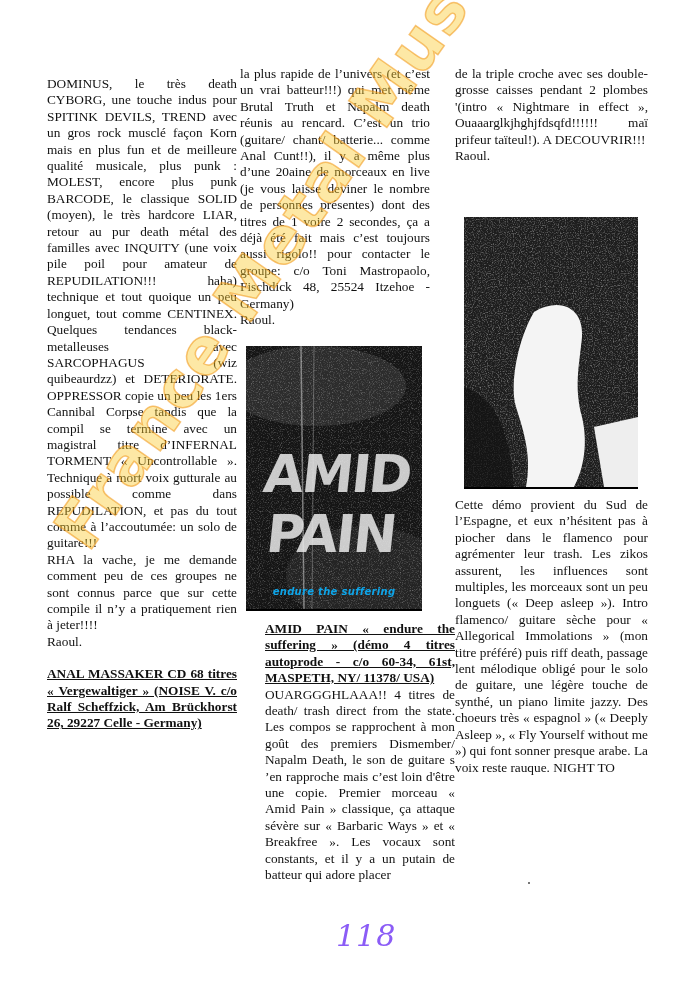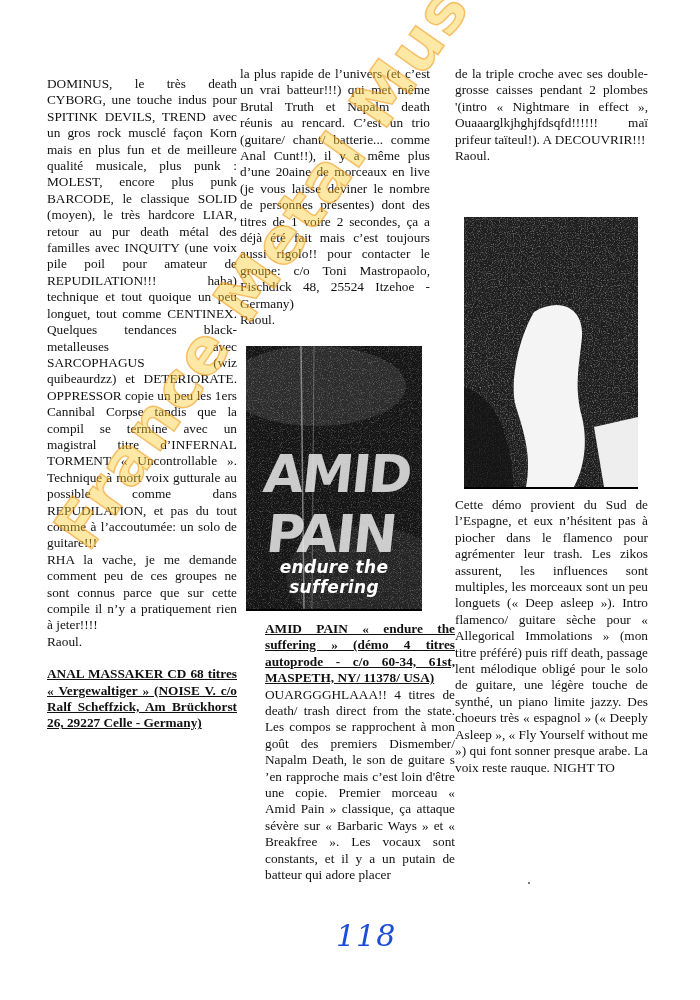--- a/index.html
+++ b/index.html
@@ -8,23 +8,23 @@
   .col p { margin:0; }
   .col1 { left:47px; top:76px; width:190px; }
   .col2 { left:240px; top:66px; width:190px; }
   .col3 { left:455px; top:66px; width:193px; }
   .head { font-weight:bold; text-decoration:underline; text-align:justify; }
   .gap { height:16px; }
   .img-box { position:relative; overflow:hidden; background:#1a1a1a; }
   .img1 { position:absolute; left:246px; top:346px; width:176px; height:263px; border-bottom:2px solid #000; }
   .img2 { position:absolute; left:464px; top:217px; width:174px; height:270px; border-bottom:2px solid #000; }
   .tex { position:absolute; inset:0; }
-  .caption1 { position:absolute; left:0; right:0; bottom:12px; text-align:center; font-family:"DejaVu Sans", sans-serif; font-style:italic; font-weight:bold; color:#ffffff; font-size:17px; letter-spacing:0.3px; }
+  .caption1 { position:absolute; left:0; right:0; bottom:12px; text-align:center; font-family:"DejaVu Sans", sans-serif; font-style:italic; font-weight:bold; color:#0ea5e9; font-size:10px; letter-spacing:0.3px; }
   .band-logo { position:absolute; left:10px; right:10px; top:98px; text-align:center; font-family:"DejaVu Sans", sans-serif; font-weight:bold; font-size:52px; color:#eaeaea; letter-spacing:-2px; transform:skewX(-6deg); opacity:0.85; }
-  .pagenum { position:absolute; left:336px; top:918px; font-family:"DejaVu Serif", serif; font-style:italic; font-size:30px; color:#1d4ed8; letter-spacing:1px; }
+  .pagenum { position:absolute; left:336px; top:918px; font-family:"DejaVu Serif", serif; font-style:italic; font-size:30px; color:#8b5cf6; letter-spacing:1px; }
   .watermark { position:absolute; left:40px; top:520px; font-family:"DejaVu Sans", sans-serif; font-weight:bold; font-size:64px; color:rgba(250,200,40,0.42); transform:rotate(-55deg); transform-origin:0 0; white-space:nowrap; letter-spacing:2px; pointer-events:none; -webkit-text-stroke:1.5px rgba(240,150,20,0.55); }
   .dot { position:absolute; left:528px; top:882px; width:2px; height:2px; background:#777; }
 </style>
 </head>
 <body>
 
 <div class="col col1">
   <p>DOMINUS, le très death CYBORG, une touche indus pour SPITINK DEVILS, TREND avec un gros rock musclé façon Korn mais en plus fun et de meilleure qualité musicale, plus punk : MOLEST, encore plus punk BARCODE, le classique SOLID (moyen), le très hardcore LIAR, retour au pur death métal des familles avec INQUITY (une voix pile poil pour amateur de REPUDILATION!!! haha) technique et tout quoique un peu longuet, tout comme CENTINEX. Quelques tendances black-metalleuses avec SARCOPHAGUS (wiz quibeaurdzz) et DETERIORATE. OPPRESSOR copie un peu les 1ers Cannibal Corpse tandis que la compil se termine avec un magistral titre d’INFERNAL TORMENT « Uncontrollable ». Technique à mort voix gutturale au possible comme dans REPUDILATION, et pas du tout comme à l’accoutumée: un solo de guitare!!!</p>
   <p>RHA la vache, je me demande comment peu de ces groupes ne sont connus parce que sur cette compile il n’y a pratiquement rien à jeter!!!!</p>
   <p>Raoul.</p>

